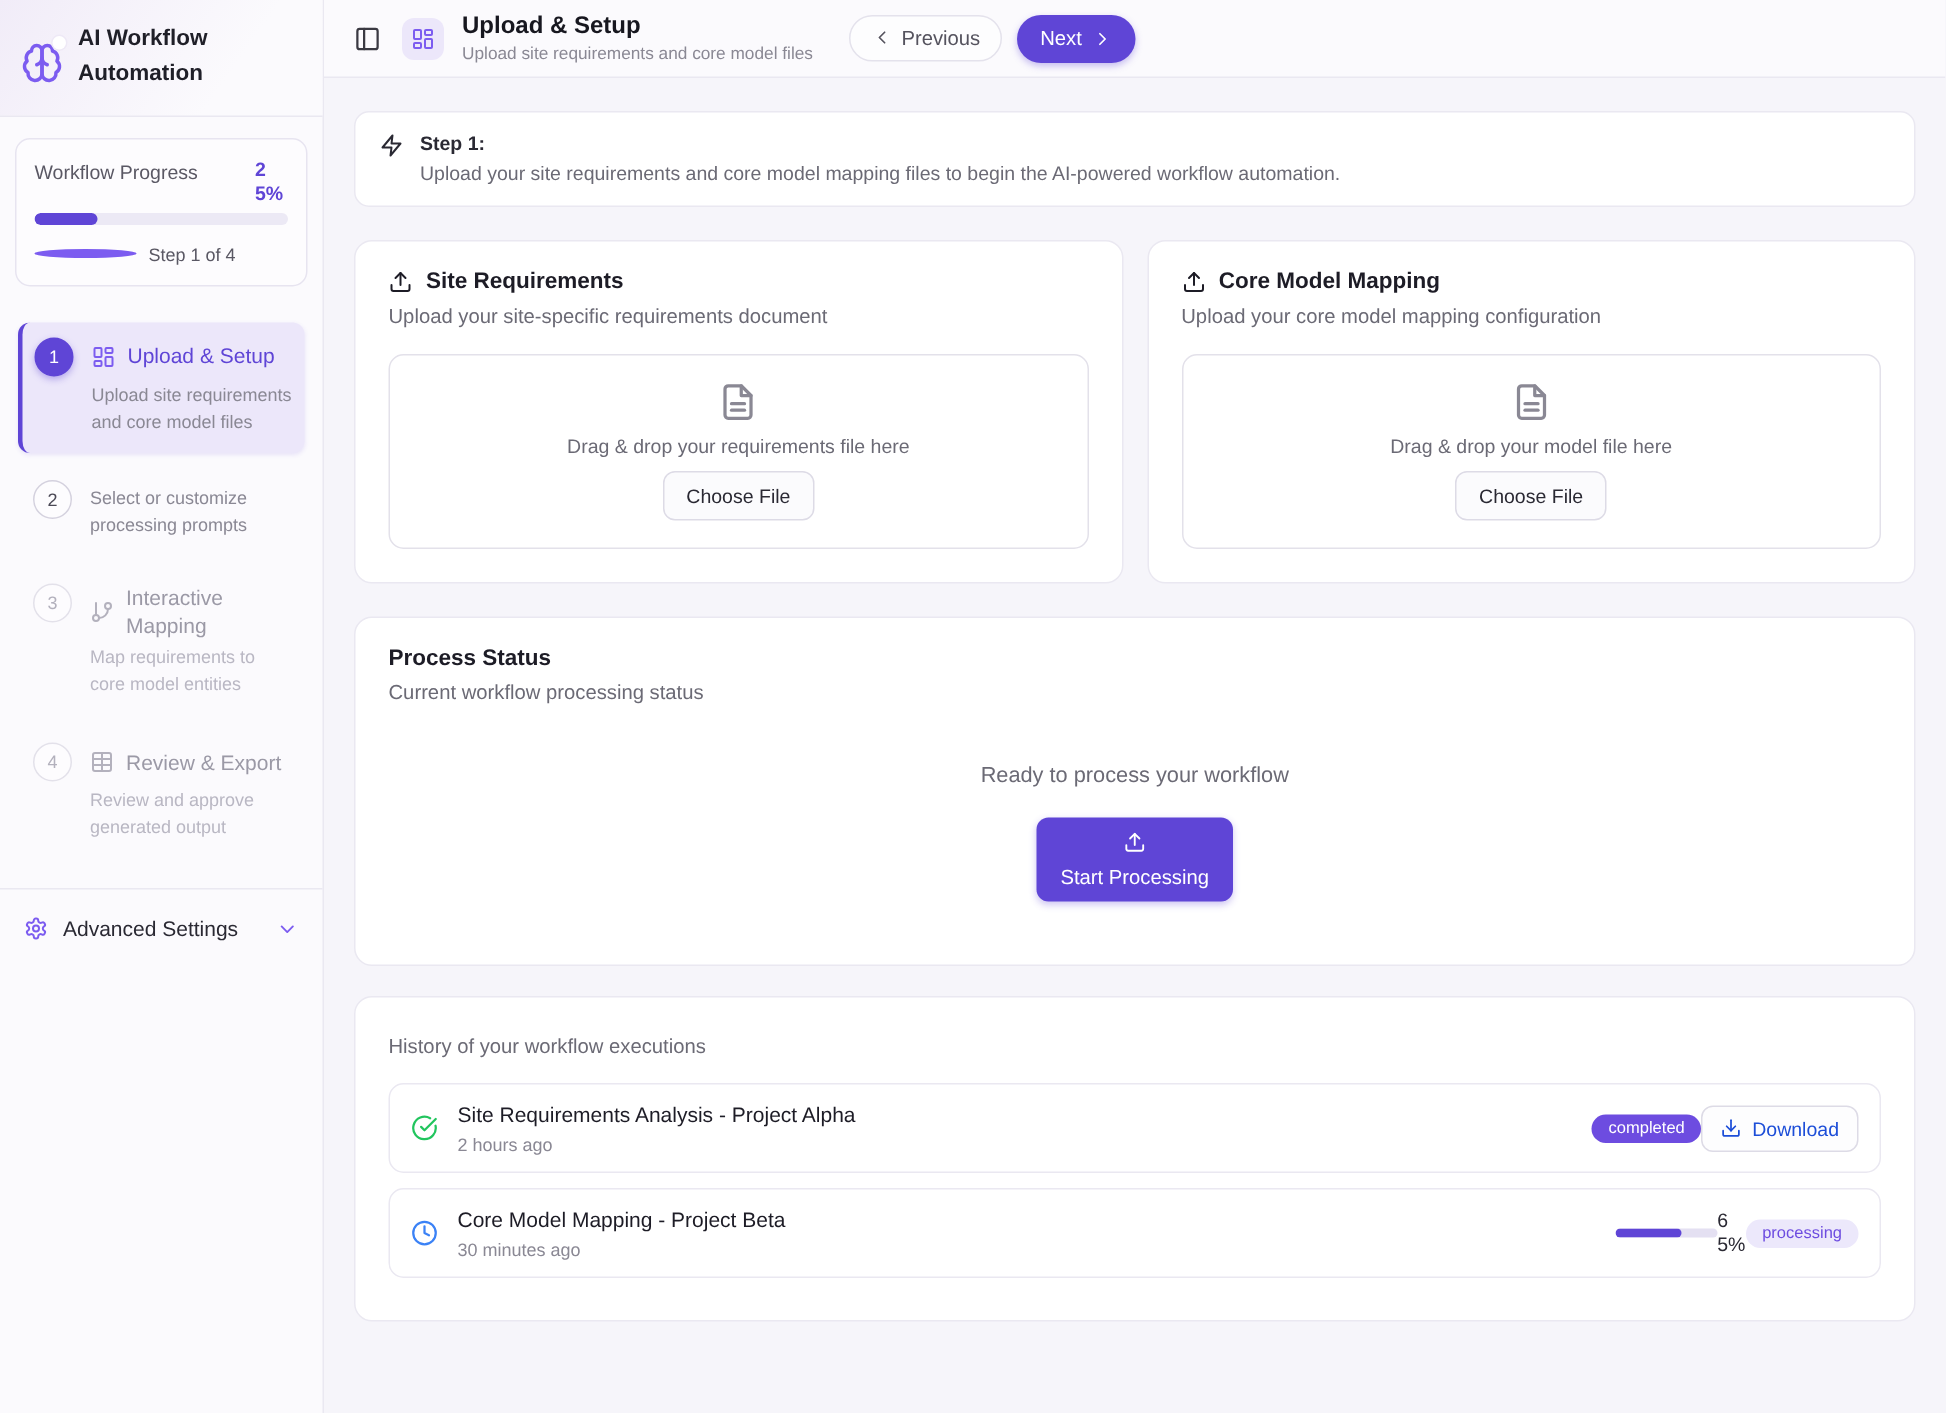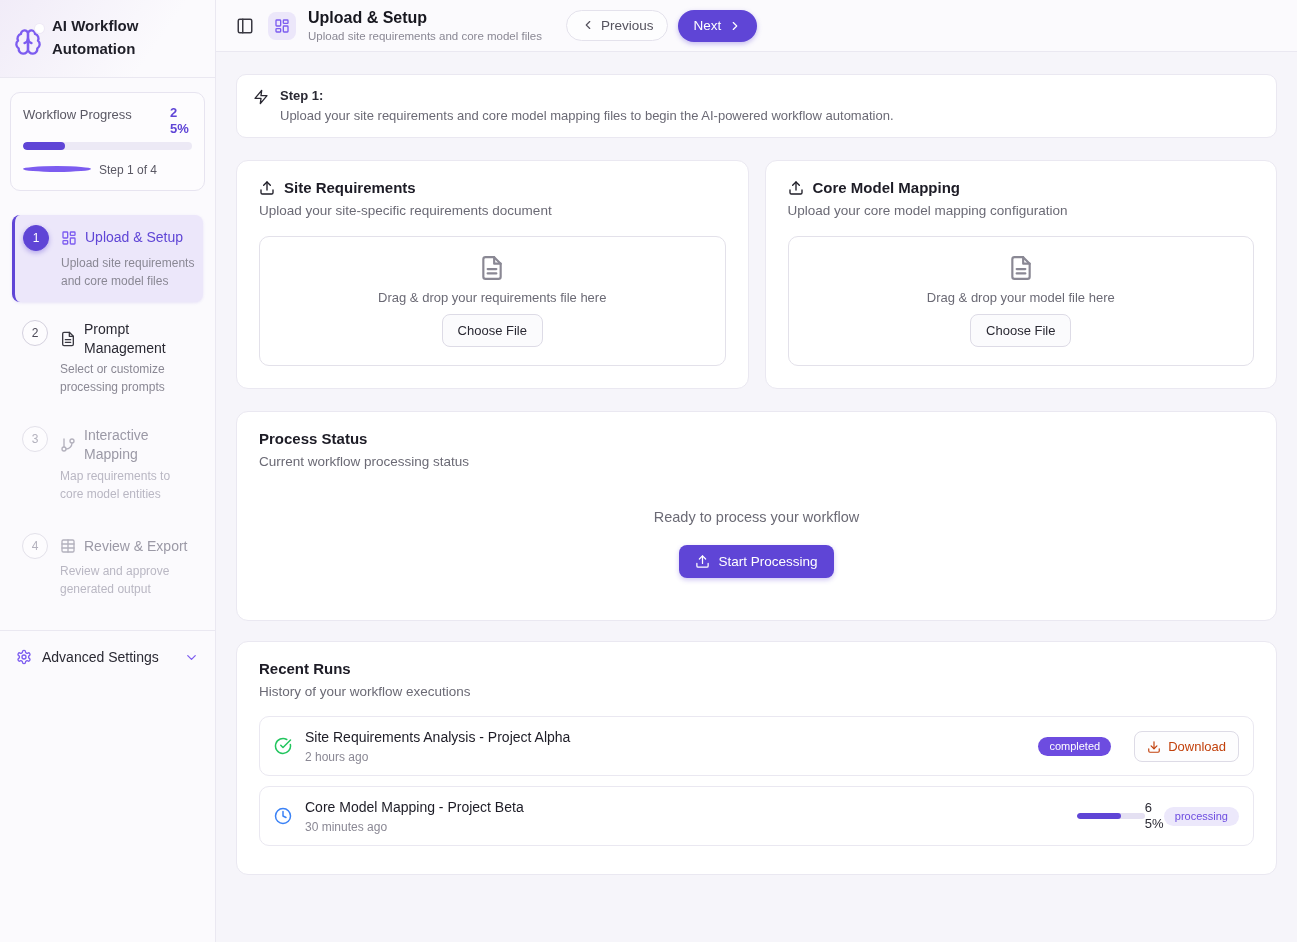--- a/index.html
+++ b/index.html
@@ -140,43 +140,42 @@
     padding:8px 15px; font-size:13px; color:#2a2933; cursor:pointer;
     font-family:"Liberation Sans", sans-serif;
   }
 
   .process-card{ margin-top:22px; padding-bottom:42px; }
   .ready-text{ font-size:14.5px; color:#6b6a75; text-align:center; margin-top:40px; }
   .btn-start{
     display:flex; align-items:center; gap:8px; margin:20px auto 0;
     border:none; border-radius:8px; background:var(--primary); color:#fff;
     font-size:13.5px; padding:9px 16px; cursor:pointer;
-    font-family:"Liberation Sans", sans-serif; box-shadow:0 2px 5px rgba(95,69,214,.3);
+    font-family:"Liberation Sans", sans-serif; box-shadow:0 2px 5px rgba(95,69,214,.3);flex-direction:column;
   }
 
   .runs-card{ margin-top:20px; padding-bottom:18px; }
   .runs-list{ margin-top:17px; }
   .run-row{
     border:1px solid var(--border); border-radius:10px; padding:10px 14px;
     min-height:60px; display:flex; align-items:center; gap:13px; margin-bottom:10px;
     background:#fff;
   }
   .run-status-icon{ flex:none; }
   .run-name{ font-size:14px; color:#1d1c26; }
   .run-time{ font-size:12px; color:#8a8894; margin-top:5px; }
   .run-right{ margin-left:auto; display:flex; align-items:center; }
   .badge{ font-size:11px; padding:4px 11px; border-radius:999px; line-height:1; }
   .badge-completed{ background:#6d4ce0; color:#fff; }
   .badge-processing{ background:#ece8fb; color:#6d4ce0; }
   .badge-failed{ background:var(--danger); color:#fff; }
   .btn-download{
-    display:flex; align-items:flex-end; gap:7px; border:1px solid #dddbe6; border-radius:8px;
-    background:#fdfdfe; padding:7px 12px; font-size:13px; color:#c2410c; cursor:pointer;
+    display:flex; align-items:flex-start; gap:7px; border:1px solid #dddbe6; border-radius:8px;
+    background:#fdfdfe; padding:7px 12px; font-size:13px; color:#1d4ed8; cursor:pointer;
     font-family:"Liberation Sans", sans-serif;
-    margin-left:23px;
   }
   .mini-track{ width:68px; height:6px; border-radius:4px; background:#e4e0f2; overflow:hidden; }
   .mini-fill{ height:100%; border-radius:4px; background:var(--primary); }
   .mini-pct{ font-size:13px; color:#2a2933; width:19px; word-break:break-all; line-height:1.25; }
 </style>
 </head>
 <body>
 
 <aside class="sidebar">
   <div class="brand">
@@ -220,31 +219,20 @@
           </span>
           <span class="step-label">Upload &amp; Setup</span>
         </div>
         <div class="step-desc">Upload site requirements and core model files</div>
       </div>
     </div>
 
     <div class="step-item">
       <div class="step-num">2</div>
       <div class="step-content">
-        <div class="step-label-row">
-          <span class="step-icon">
-            <svg width="16" height="16" viewBox="0 0 24 24" fill="none" stroke="currentColor" stroke-width="2" stroke-linecap="round" stroke-linejoin="round">
-                <path d="M14 2H6a2 2 0 0 0-2 2v16a2 2 0 0 0 2 2h12a2 2 0 0 0 2-2V8z"></path>
-                <polyline points="14 2 14 8 20 8"></polyline>
-                <line x1="16" y1="13" x2="8" y2="13"></line>
-                <line x1="16" y1="17" x2="8" y2="17"></line>
-              </svg>
-          </span>
-          <span class="step-label">Prompt Management</span>
-        </div>
         <div class="step-desc">Select or customize processing prompts</div>
       </div>
     </div>
 
     <div class="step-item disabled">
       <div class="step-num">3</div>
       <div class="step-content">
         <div class="step-label-row">
           <span class="step-icon">
             <svg width="16" height="16" viewBox="0 0 24 24" fill="none" stroke="currentColor" stroke-width="2" stroke-linecap="round" stroke-linejoin="round">
@@ -414,21 +402,20 @@
             <path d="M21 15v4a2 2 0 0 1-2 2H5a2 2 0 0 1-2-2v-4"></path>
             <polyline points="17 8 12 3 7 8"></polyline>
             <line x1="12" y1="3" x2="12" y2="15"></line>
           </svg>
       </span>
       <span>Start Processing</span>
     </button>
   </section>
 
   <section class="card runs-card">
-    <div class="card-title">Recent Runs</div>
     <div class="card-subtitle">History of your workflow executions</div>
 
     <div class="runs-list">
 
       <div class="run-row">
         <span class="run-status-icon">
           <svg width="18" height="18" viewBox="0 0 24 24" fill="none" stroke="#22c55e" stroke-width="2" stroke-linecap="round" stroke-linejoin="round">
               <path d="M21.801 10A10 10 0 1 1 17 3.335"></path>
               <path d="m9 11 3 3L22 4"></path>
             </svg>

